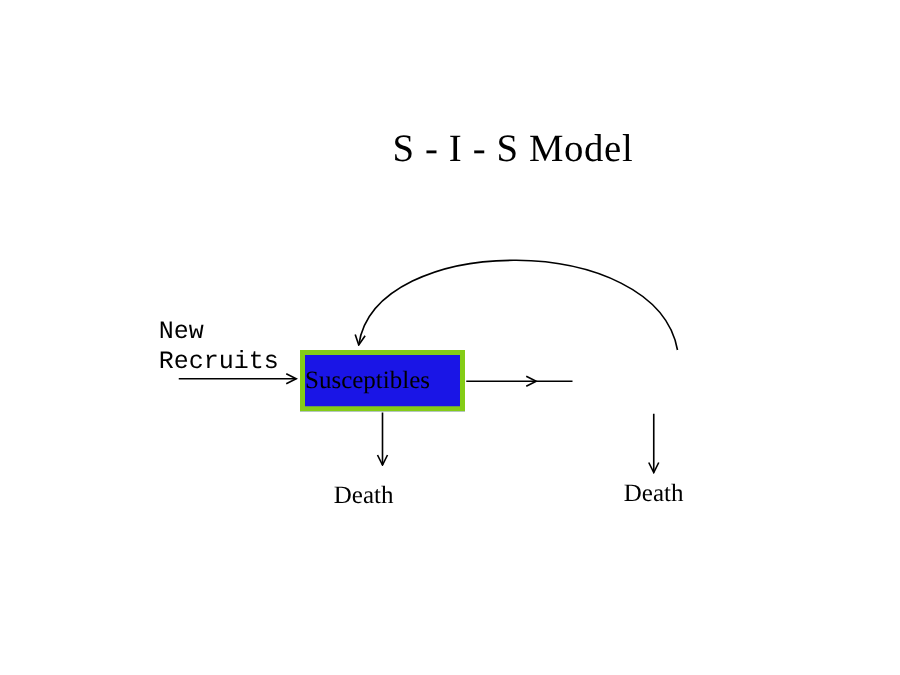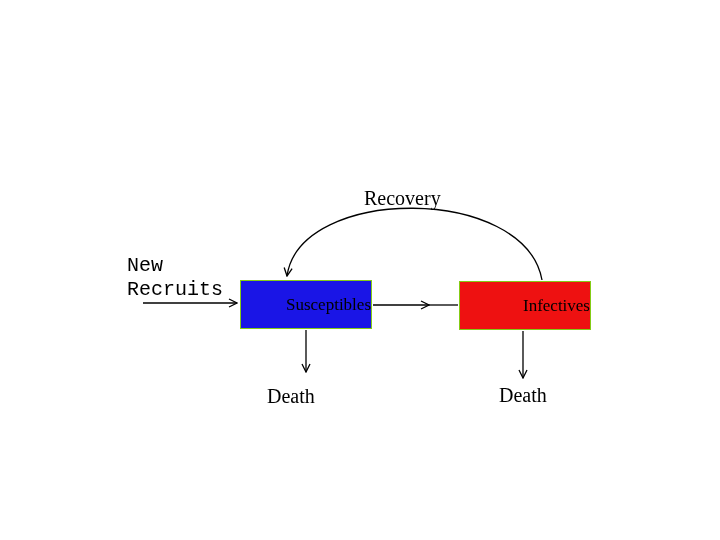--- a/index.html
+++ b/index.html
@@ -26,57 +26,54 @@
     font-size: 20px;
     line-height: 24px;
   }
   .lbl-recovery { left: 364px; top: 186px; }
   .lbl-new-recruits { left: 127px; top: 254px; width: 82px; font-family: Liberation Mono, monospace; }
   .lbl-death-s { left: 267px; top: 384px; }
   .lbl-death-i { left: 499px; top: 383px; }
   .node {
     position: absolute;
     box-sizing: border-box;
-    border: 1px solid #84cc16;
+    border: 4px solid #84cc16;
     display: flex;
     align-items: center;
-    justify-content: flex-end;
-    font-size: 17px;
+    justify-content: flex-start;
+    font-size: 20px;
     white-space: nowrap;
   }
   .node-susceptibles { left: 240px; top: 280px; width: 132px; height: 49px; }
   .node-infectives  { left: 459px; top: 281px; width: 132px; height: 49px; }
   .arrows-layer {
     position: absolute;
     left: 0; top: 0;
     width: 720px; height: 540px;
     pointer-events: none;
   }
   .arrows-layer path, .arrows-layer line {
     fill: none;
     stroke-width: 1.3px;
   }
 </style>
 </head>
 <body>
 
 <div class="stage">
 
+  <div class="slide-title">S - I - S Model</div>
 
-  <div class="lbl lbl-recovery">Recovery</div>
 
   <div class="lbl lbl-new-recruits">New Recruits</div>
 
   <div class="node node-susceptibles" style="background-color: rgb(26, 21, 230);">
     <span>Susceptibles</span>
   </div>
 
-  <div class="node node-infectives" style="background-color: rgb(238, 17, 17);">
-    <span>Infectives</span>
-  </div>
 
   <div class="lbl lbl-death-s">Death</div>
 
   <div class="lbl lbl-death-i">Death</div>
 
   <svg class="arrows-layer" viewBox="0 0 720 540">
     <defs>
       <marker id="chevron" viewBox="0 0 10 10" refX="9" refY="5" markerWidth="10" markerHeight="10" orient="auto" markerUnits="userSpaceOnUse">
         <path d="M1,1 L9,5 L1,9" fill="none" stroke="#000000" stroke-width="1.2"></path>
       </marker>

